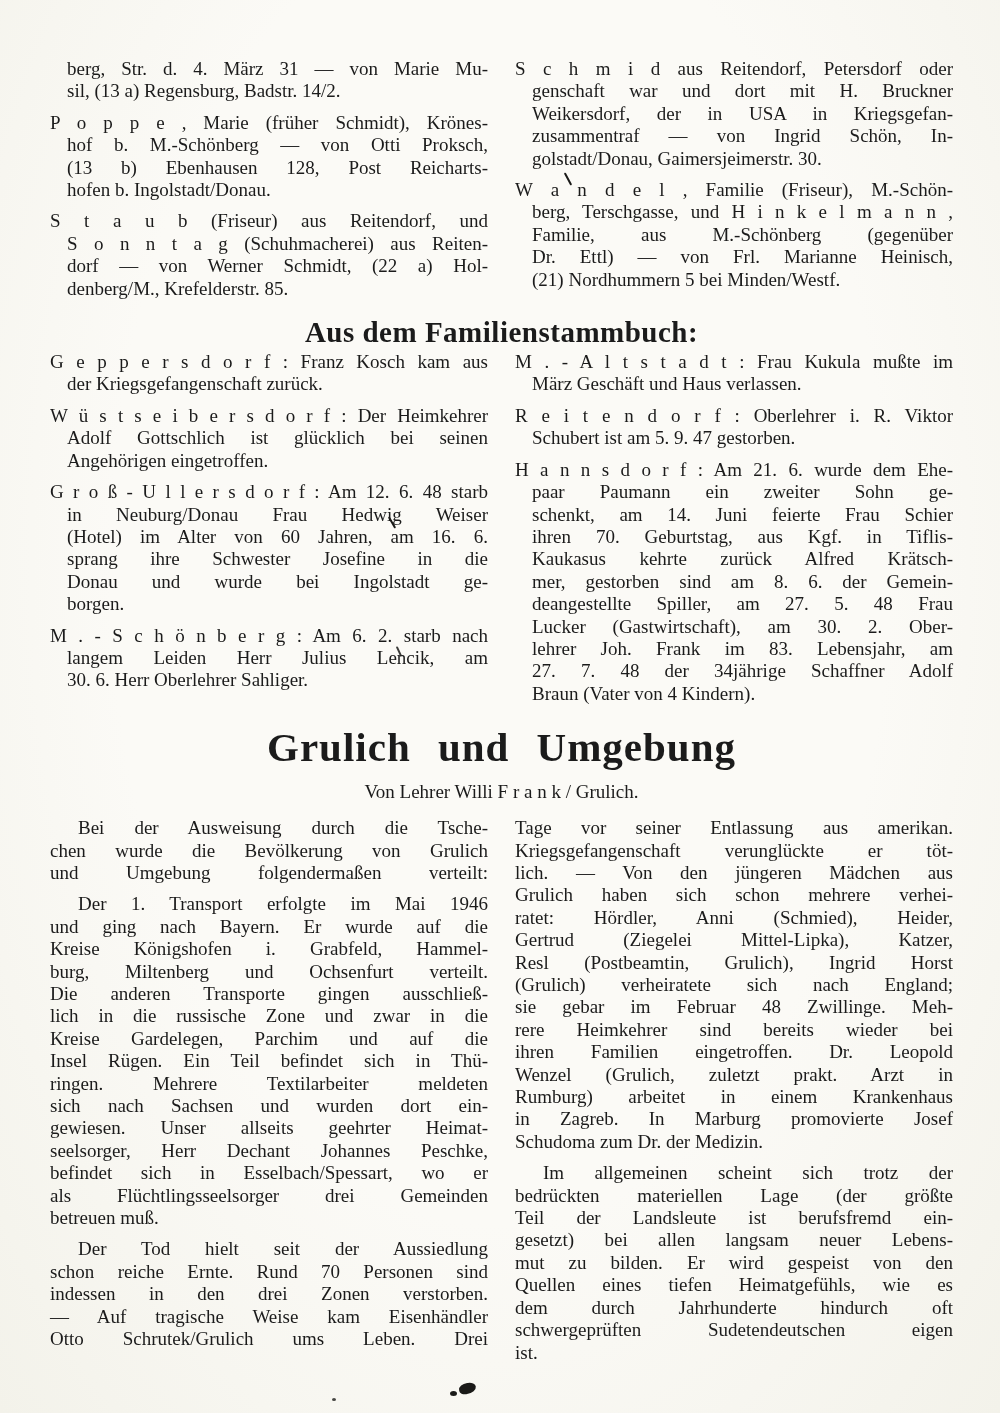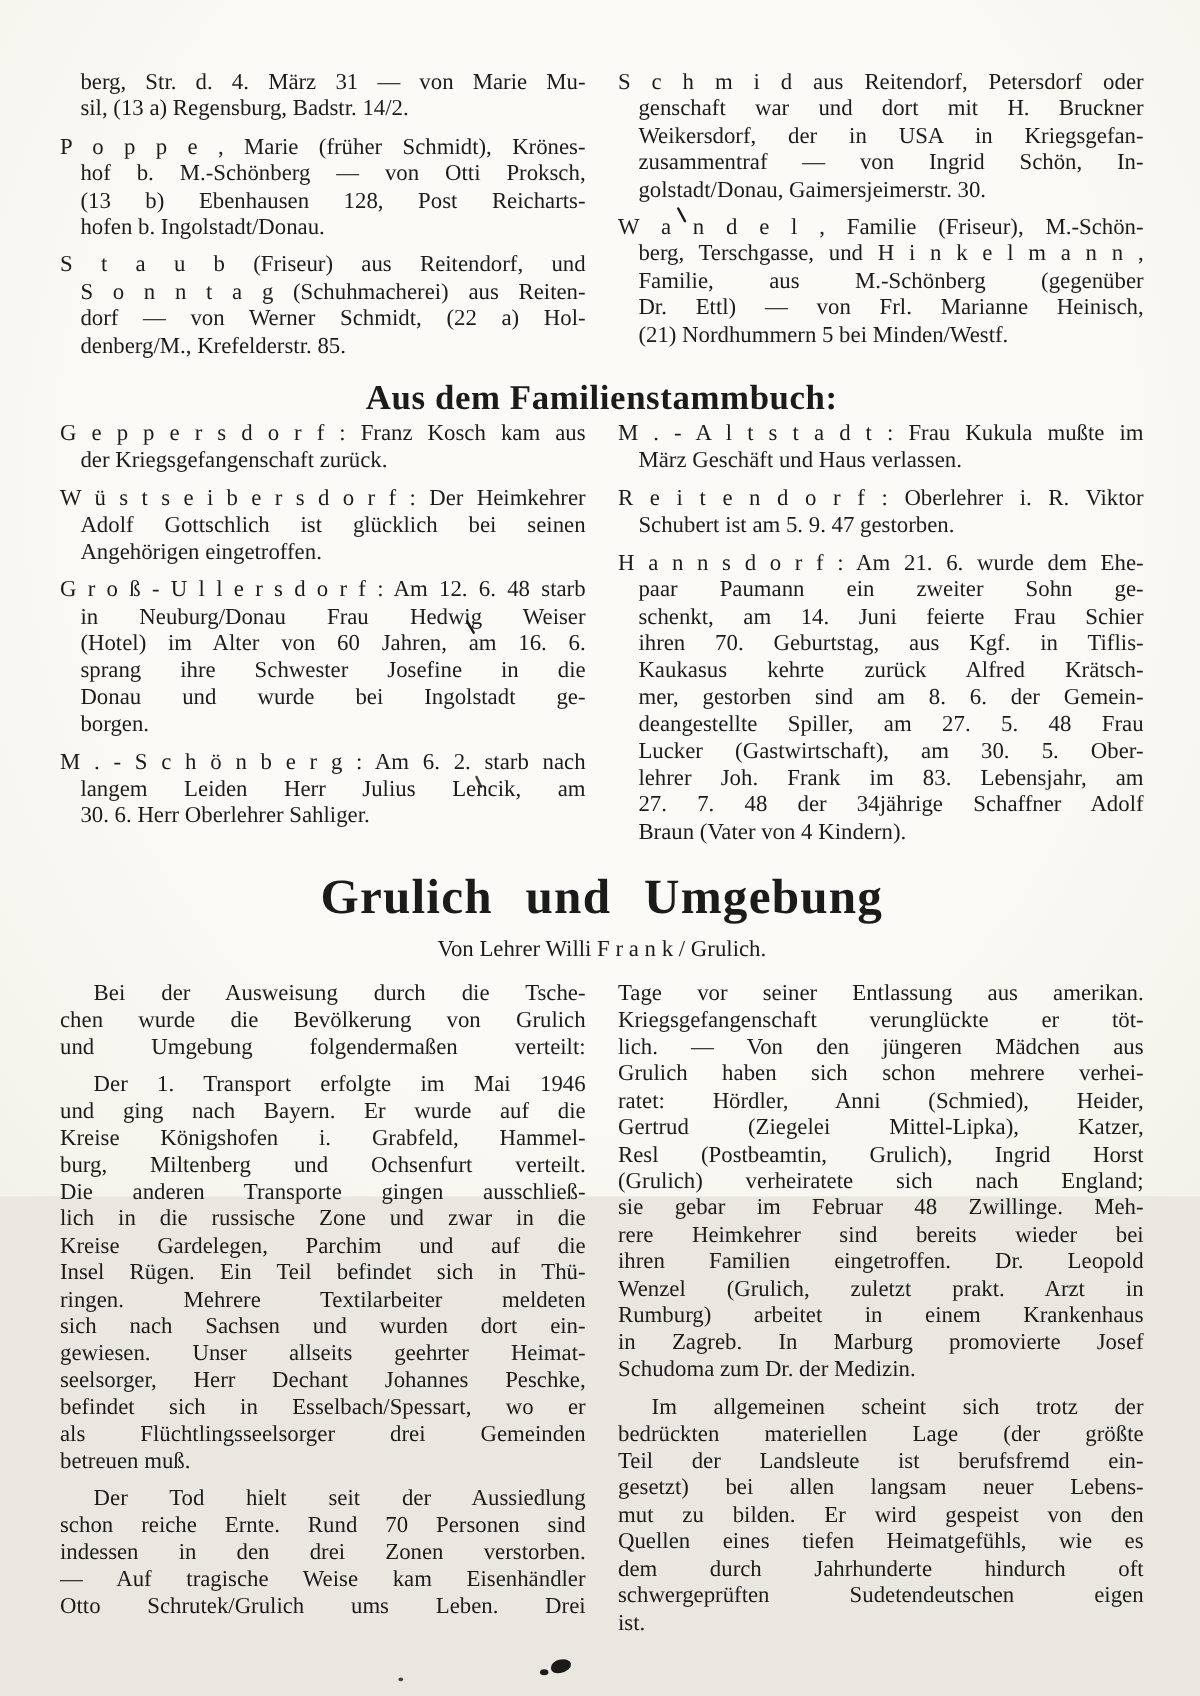--- a/index.html
+++ b/index.html
@@ -6,21 +6,21 @@
   body {
     width: 1000px;
     height: 1413px;
     background: #e9e7e0;
     font-family: "Liberation Serif", "DejaVu Serif", serif;
     overflow: hidden;
   }
   .page {
     position: relative;
     width: 1000px;
-    height: 997px;
+    height: 1413px;
     box-sizing: border-box;
     padding: 58px 47px 0 50px;
     color: #1b1b1b;
     background: radial-gradient(ellipse at 50% 40%, #fbfaf6 55%, #f3f2ea 100%);
   }
   .row { display: flex; gap: 27px; }
   .col { flex: 1 1 0; min-width: 0; }
 
   .para { margin: 0 0 9px 0; }
   .para:last-child { margin-bottom: 0; }
@@ -144,21 +144,21 @@
           <div class="line last">Schubert ist am 5. 9. 47 gestorben.</div>
         </div>
         <div class="para hang">
           <div class="line">H a n n s d o r f : Am 21. 6. wurde dem Ehe-</div>
           <div class="line">paar Paumann ein zweiter Sohn ge-</div>
           <div class="line">schenkt, am 14. Juni feierte Frau Schier</div>
           <div class="line">ihren 70. Geburtstag, aus Kgf. in Tiflis-</div>
           <div class="line">Kaukasus kehrte zurück Alfred Krätsch-</div>
           <div class="line">mer, gestorben sind am 8. 6. der Gemein-</div>
           <div class="line">deangestellte Spiller, am 27. 5. 48 Frau</div>
-          <div class="line">Lucker (Gastwirtschaft), am 30. 5. Ober-</div>
+          <div class="line">Lucker (Gastwirtschaft), am 30. 2. Ober-</div>
           <div class="line">lehrer Joh. Frank im 83. Lebensjahr, am</div>
           <div class="line">27. 7. 48 der 34jährige Schaffner Adolf</div>
           <div class="line last">Braun (Vater von 4 Kindern).</div>
         </div>
       </div>
   </section>
 
   <h1 class="main-title">Grulich und Umgebung</h1>
   <div class="byline">Von Lehrer Willi F r a n k / Grulich.</div>
 

